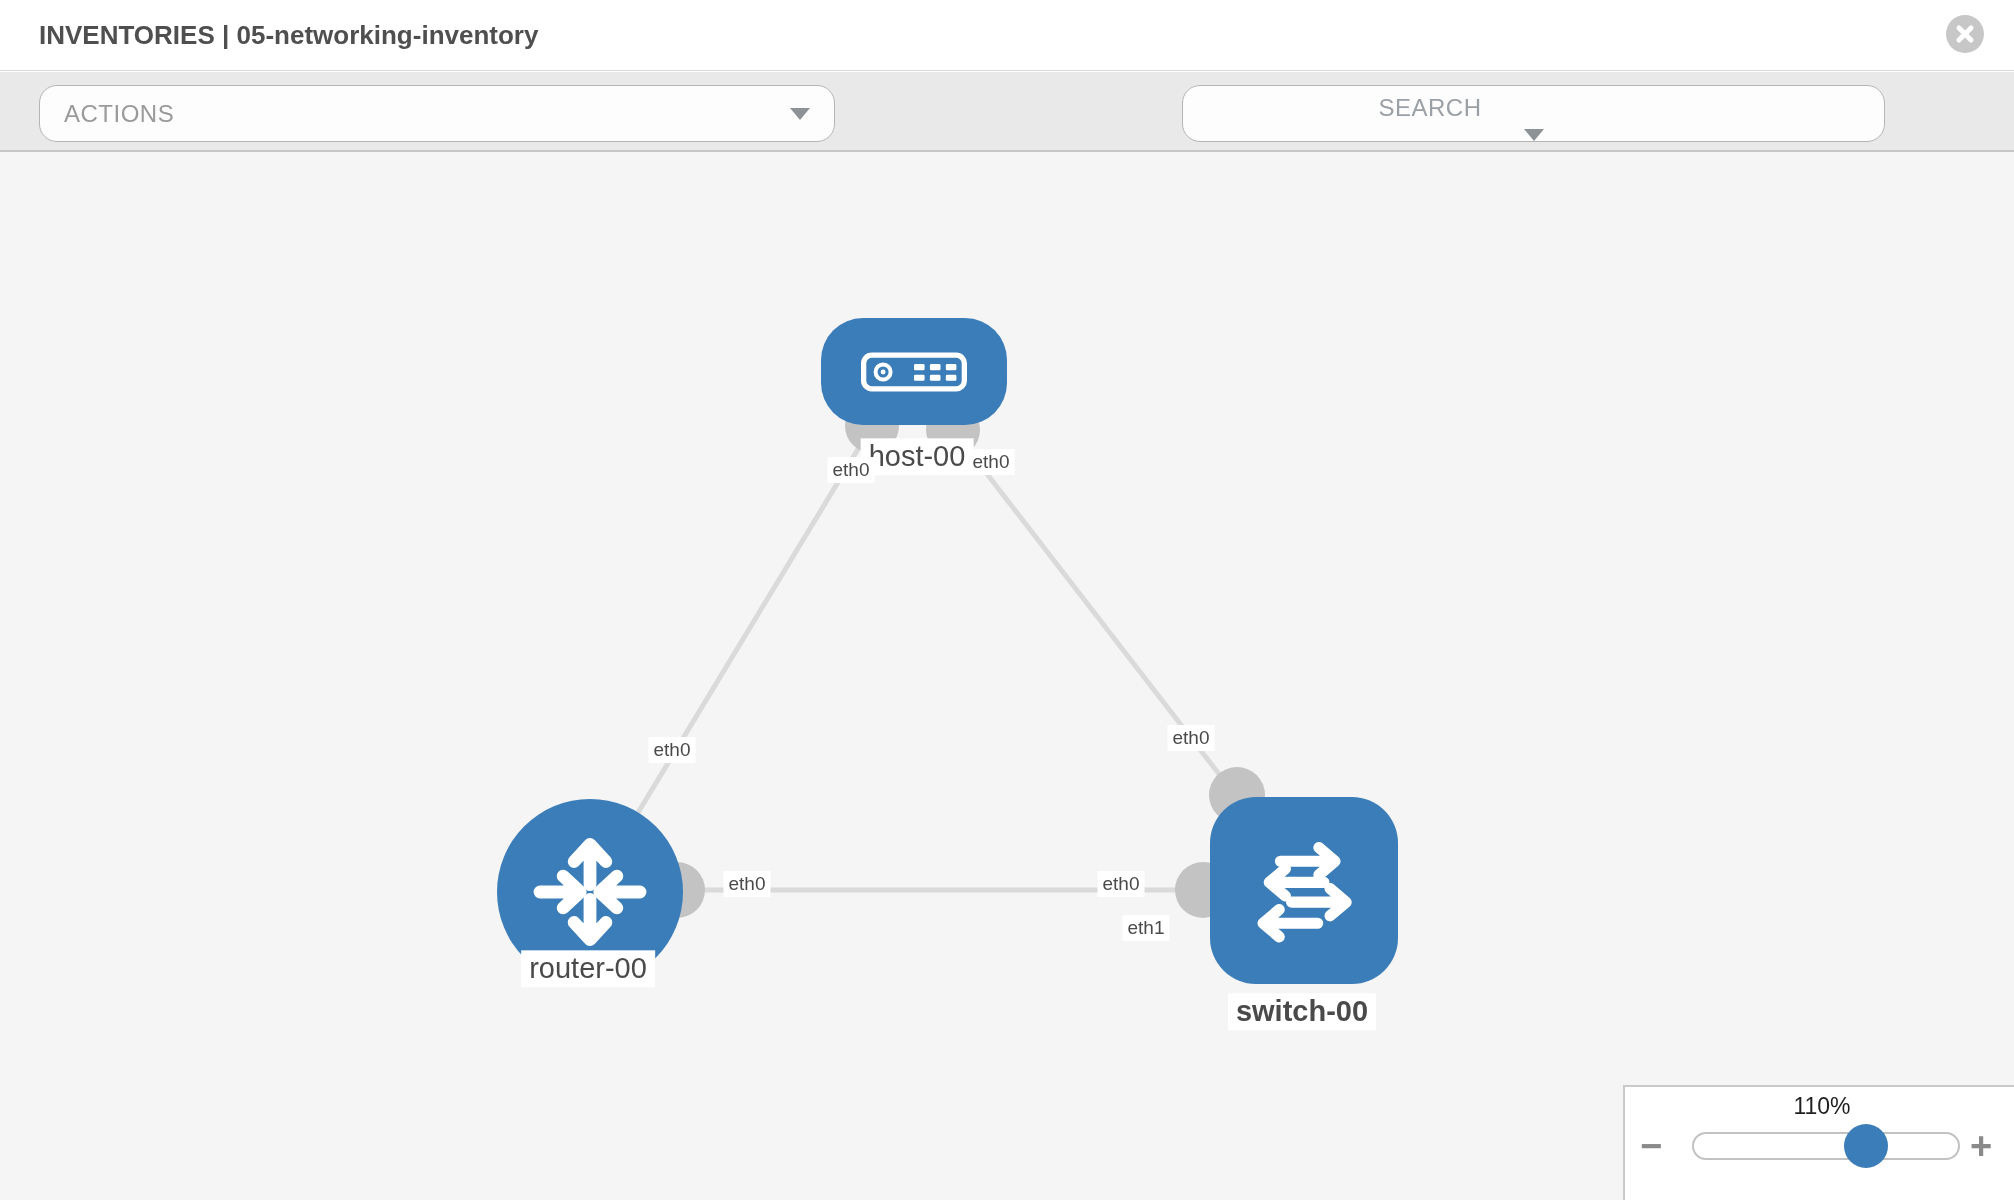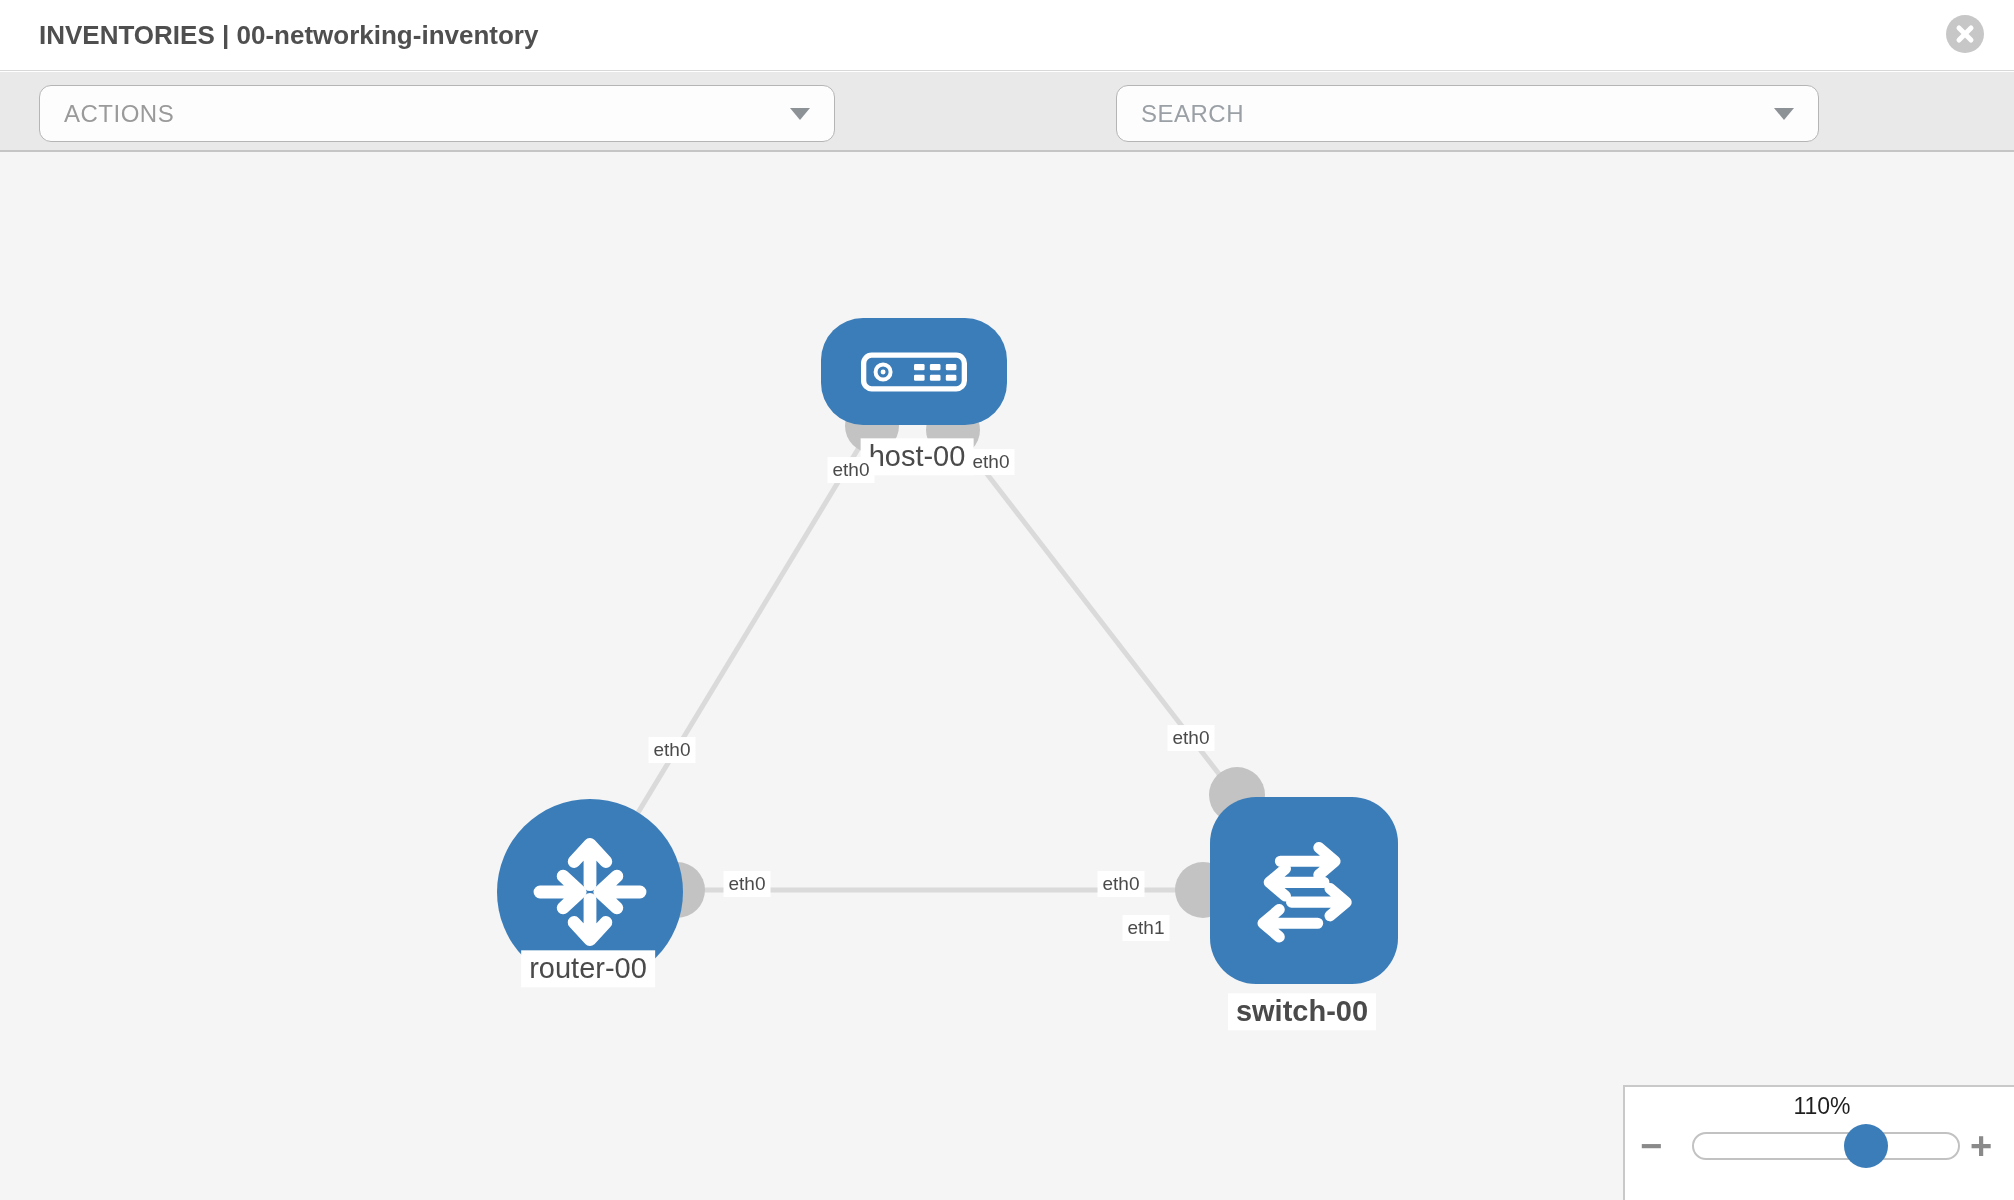--- a/index.html
+++ b/index.html
@@ -26,25 +26,25 @@
     display:flex; align-items:center; justify-content:center;
   }
 
   
   .toolbar {
     position:absolute; left:0; top:72px; width:2014px; height:80px;
     background:#e9e9e9; border-bottom:2px solid #c5c5c5;
   }
   .select-box {
     position:absolute; top:13px; height:57px; background:#fdfdfd;
-    border:1px solid #b5b5b5; border-radius:12px;
+    border:1px solid #b5b5b5; border-radius:18px;
     display:flex; align-items:center; padding:0 24px;
   }
   .actions-box { left:39px; width:796px; justify-content:space-between; }
-  .search-box  { left:1116px; width:703px; }
+  .search-box  { left:1182px; width:703px;flex-direction:column; }
   .select-text { font-size:24px; color:#9a9a9a; letter-spacing:0.5px; }
   .search-input {
     flex:1; border:none; outline:none; background:transparent;
     font-size:24px; color:#555; font-family:"Liberation Sans","DejaVu Sans",sans-serif;
     letter-spacing:0.5px;
   }
   .search-input::placeholder { color:#9aa0a5; opacity:1; }
   .caret-down {
     width:0; height:0; border-left:10px solid transparent;
     border-right:10px solid transparent; border-top:12px solid #8d9297;
@@ -95,21 +95,21 @@
   }
   .zoom-thumb {
     position:absolute; left:150px; top:-10px; width:44px; height:44px;
     border-radius:50%; background:#3b7db9; cursor:grab;
   }
 </style>
 </head>
 <body>
 
 <div class="header">
-  <div class="header-title">INVENTORIES | 00-networking-inventory</div>
+  <div class="header-title">INVENTORIES | 05-networking-inventory</div>
   <div class="close-btn">
     <svg width="20" height="20" viewBox="0 0 20 20">
       <line x1="4" y1="4" x2="16" y2="16" stroke="#ffffff" stroke-width="5" stroke-linecap="round"></line>
       <line x1="16" y1="4" x2="4" y2="16" stroke="#ffffff" stroke-width="5" stroke-linecap="round"></line>
     </svg>
   </div>
 </div>
 
 <div class="toolbar">
   <div class="select-box actions-box">

